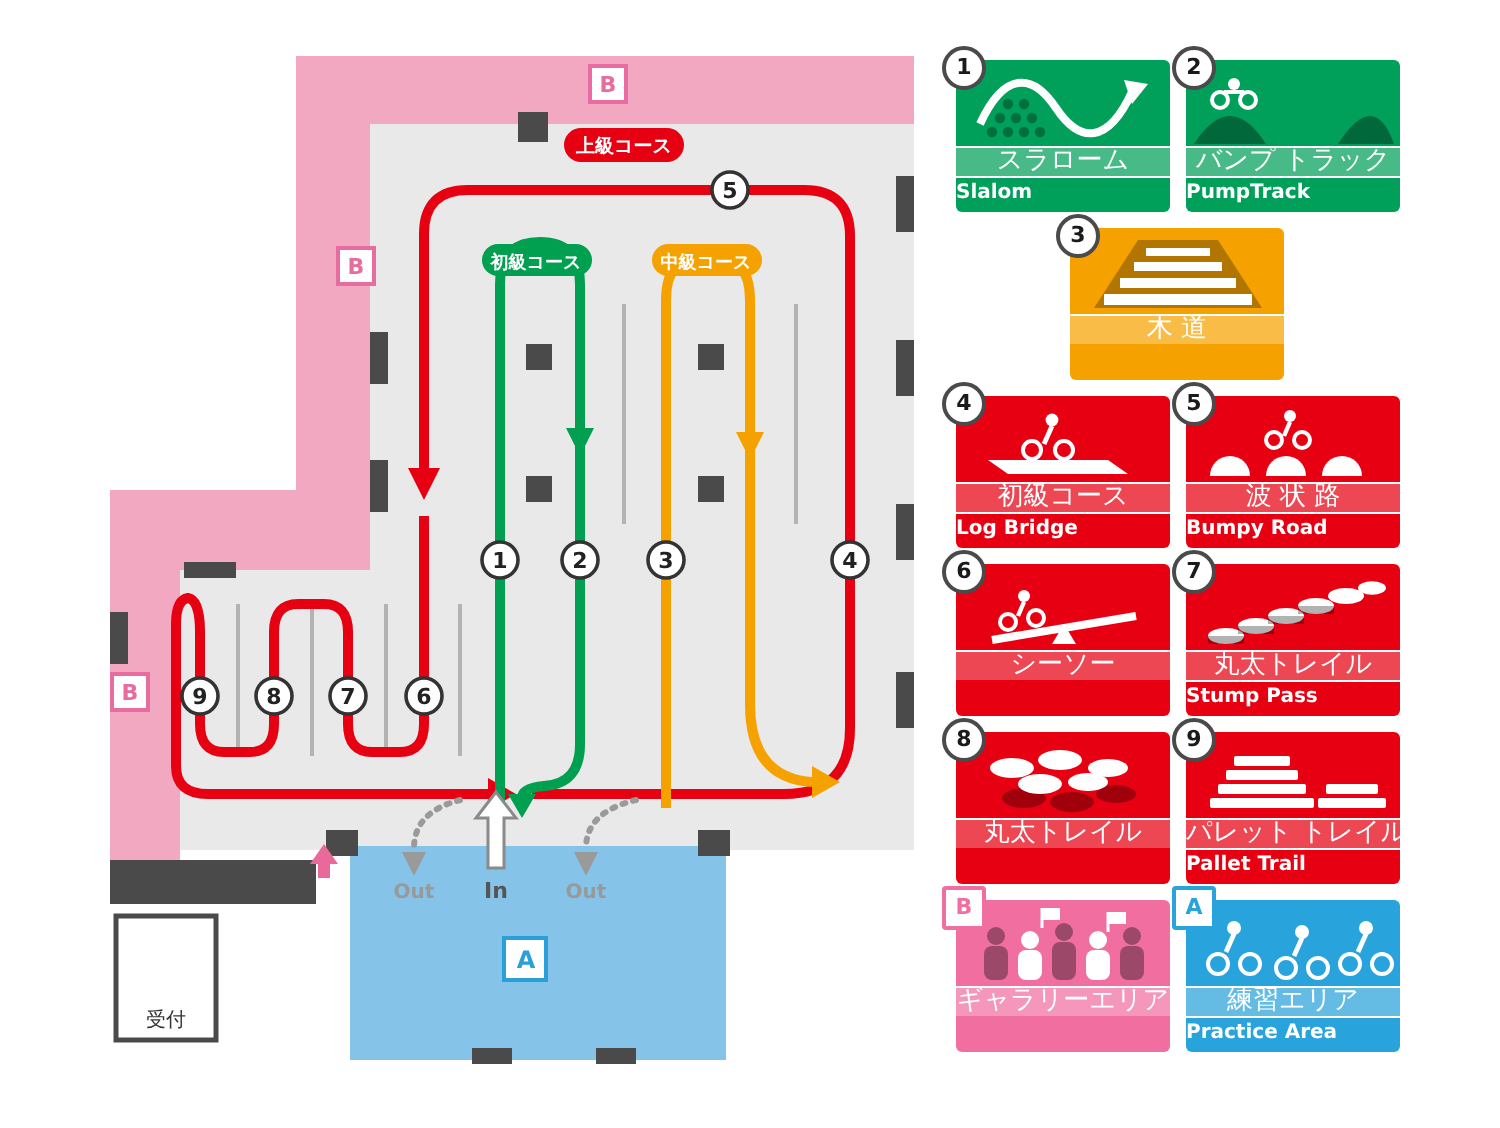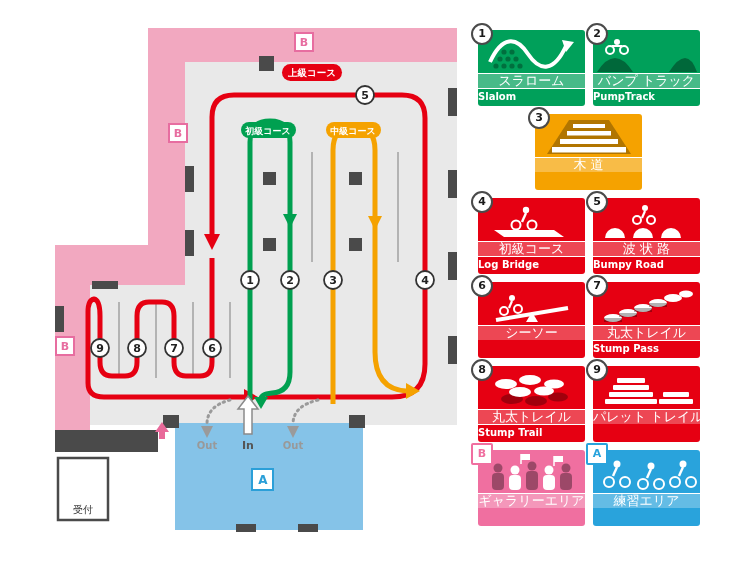--- a/index.html
+++ b/index.html
@@ -326,38 +326,38 @@
         <g fill="#fff">
           <ellipse cx="24" cy="16" rx="11" ry="5"></ellipse>
             <ellipse cx="48" cy="12" rx="11" ry="5"></ellipse>
           <ellipse cx="72" cy="16" rx="10" ry="4.5"></ellipse>
             <ellipse cx="38" cy="24" rx="11" ry="5"></ellipse>
           <ellipse cx="62" cy="23" rx="10" ry="4.5"></ellipse>
         </g>
       </svg>
     </div>
     <div class="jp">丸太トレイル</div>
-    <div class="en">Stump Trail</div>
   </div>
 
   <div class="card red" style="left:593px;top:366px;">
     <div class="num-badge">9</div>
     <div class="icon-zone">
       <svg width="100" height="40" viewBox="0 0 100 40">
         <g fill="#fff">
           <rect x="20" y="10" width="28" height="5" rx="1"></rect>
           <rect x="16" y="17" width="36" height="5" rx="1"></rect>
           <rect x="12" y="24" width="44" height="5" rx="1"></rect>
           <rect x="8" y="31" width="52" height="5" rx="1"></rect>
           <rect x="66" y="24" width="26" height="5" rx="1"></rect>
           <rect x="62" y="31" width="34" height="5" rx="1"></rect>
         </g>
       </svg>
     </div>
     <div class="jp">パレット トレイル</div>
+    <div class="en">Pallet Trail</div>
   </div>
 
   <div class="card pink" style="left:478px;top:450px;">
     <div class="num-badge letter-badge">B</div>
     <div class="icon-zone">
       <svg width="100" height="40" viewBox="0 0 100 40">
         <g fill="rgba(0,0,0,.35)">
           <circle cx="16" cy="16" r="4.5"></circle>
             <rect x="10" y="21" width="12" height="17" rx="4"></rect>
           <circle cx="50" cy="14" r="4.5"></circle>
@@ -396,15 +396,16 @@
           <circle cx="20" cy="12" r="3.5"></circle>
             <line x1="20" y1="15" x2="16" y2="24" stroke="#fff" stroke-width="2.4"></line>
           <circle cx="54" cy="14" r="3.5"></circle>
             <line x1="54" y1="17" x2="50" y2="26" stroke="#fff" stroke-width="2.4"></line>
           <circle cx="86" cy="12" r="3.5"></circle>
             <line x1="86" y1="15" x2="82" y2="24" stroke="#fff" stroke-width="2.4"></line>
         </g>
       </svg>
     </div>
     <div class="jp">練習エリア</div>
+    <div class="en">Practice Area</div>
   </div>
 
 </div>
 
 </body></html>

